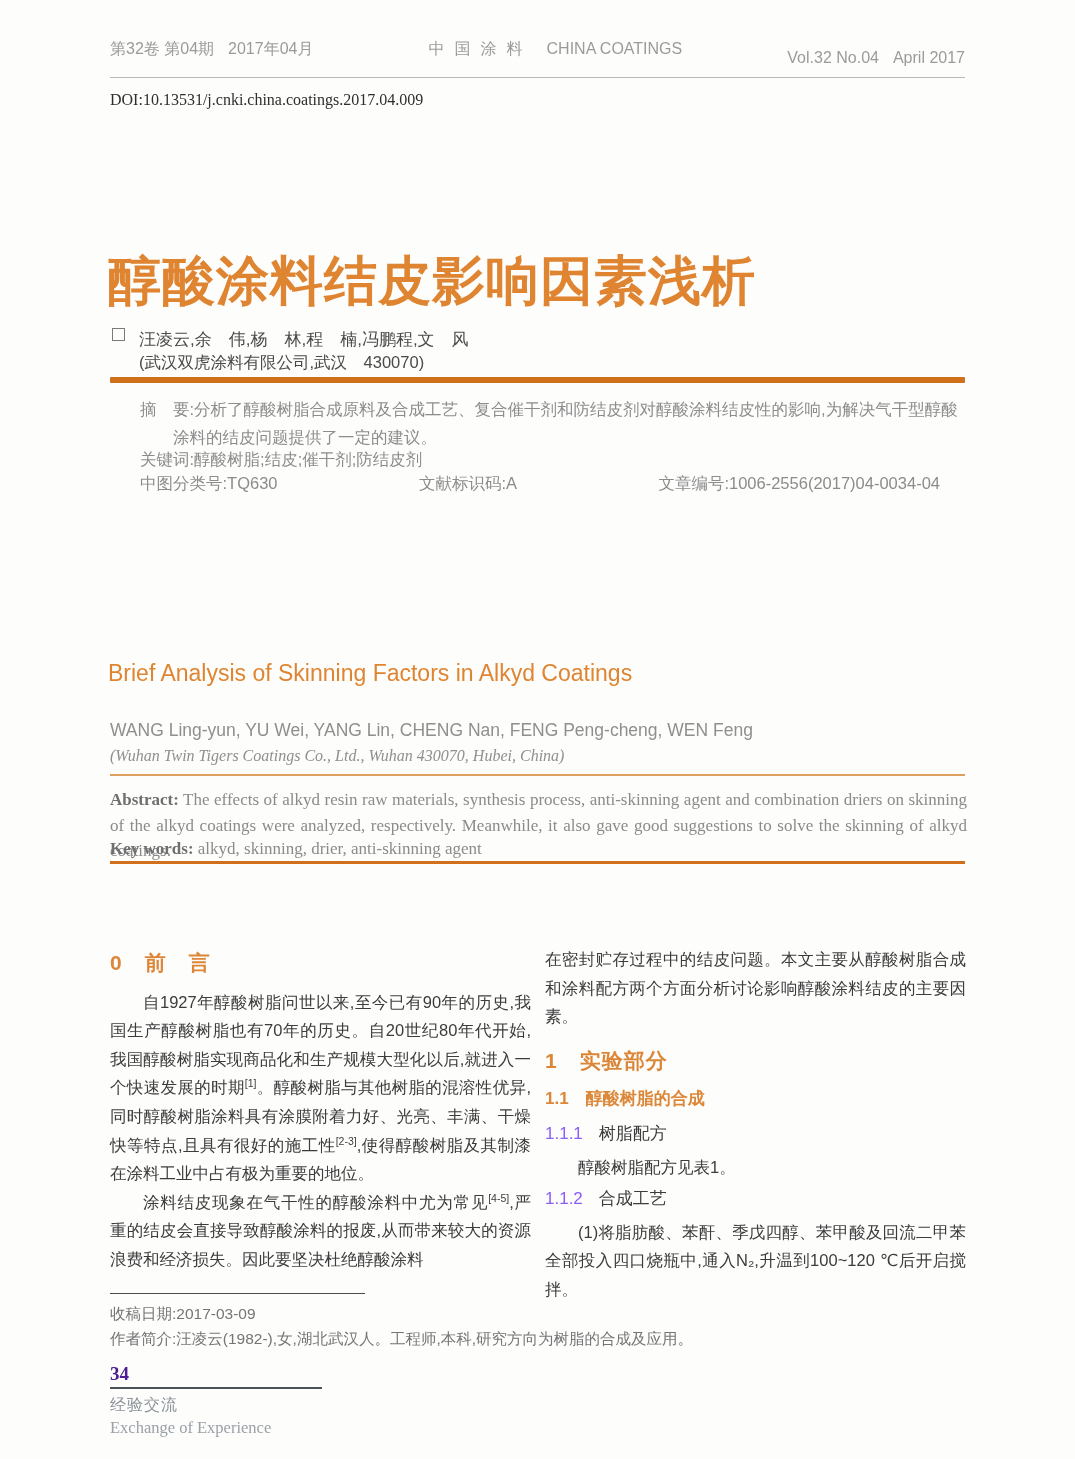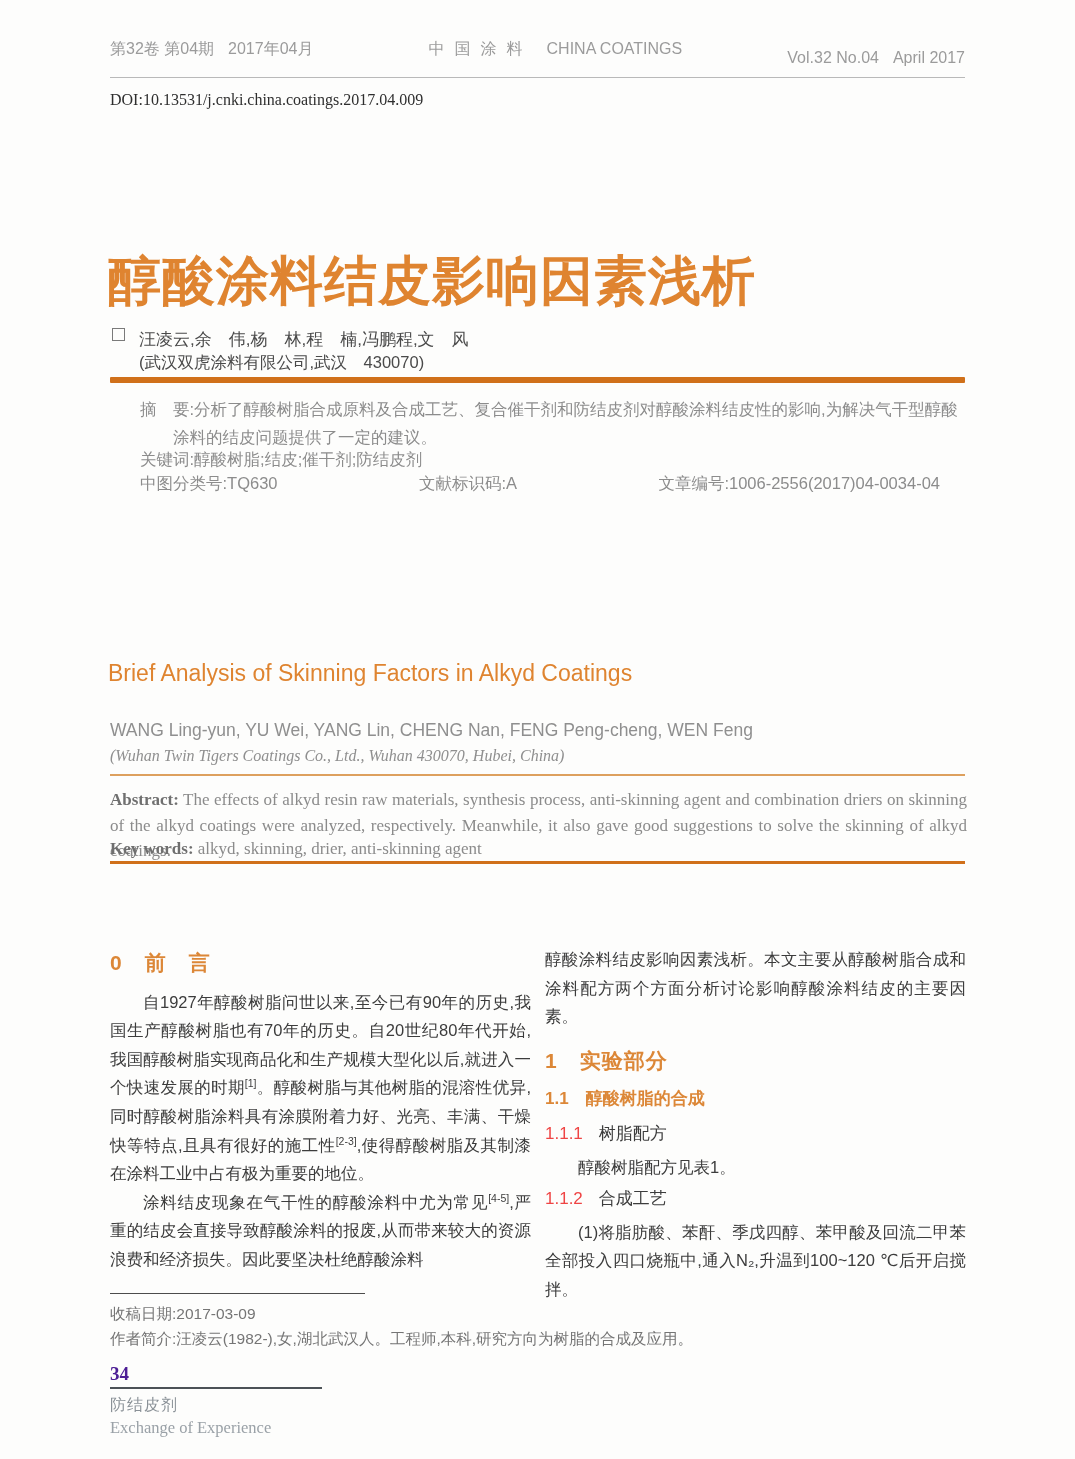--- a/index.html
+++ b/index.html
@@ -107,21 +107,21 @@
     font-size:21px; font-weight:bold; color:#dc8737;
     margin:4px 0 10px 0; letter-spacing:1px;
   }
   h4.subsec {
     font-size:17px; font-weight:bold; color:#dc8737;
     margin:10px 0 6px 0;
   }
   .subsubsec {
     font-size:17px; margin:4px 0 4px 0; display:flex; gap:16px;
   }
-  .subsubsec .num { color:#ef4444; }
+  .subsubsec .num { color:#8b5cf6; }
   .subsubsec .t { color:#3c3c3c; }
   
   .footnote {
     position:absolute; top:1293px; left:110px; width:780px;
     font-size:15.5px; line-height:25px; color:#757575;
   }
   .footnote .rule {
     width:255px; height:0; border-top:1.5px solid #4c4c4c; margin-bottom:7px;
   }
   
@@ -192,21 +192,21 @@
   </div>
   <div class="line-orange2"></div>
 
   <div class="col-left body-text">
     <h3 class="sec">0　前　言</h3>
     <p>自1927年醇酸树脂问世以来,至今已有90年的历史,我国生产醇酸树脂也有70年的历史。自20世纪80年代开始,我国醇酸树脂实现商品化和生产规模大型化以后,就进入一个快速发展的时期<sup>[1]</sup>。醇酸树脂与其他树脂的混溶性优异,同时醇酸树脂涂料具有涂膜附着力好、光亮、丰满、干燥快等特点,且具有很好的施工性<sup>[2-3]</sup>,使得醇酸树脂及其制漆在涂料工业中占有极为重要的地位。</p>
     <p>涂料结皮现象在气干性的醇酸涂料中尤为常见<sup>[4-5]</sup>,严重的结皮会直接导致醇酸涂料的报废,从而带来较大的资源浪费和经济损失。因此要坚决杜绝醇酸涂料</p>
   </div>
 
   <div class="col-right body-text">
-    <p style="text-indent:0">醇酸涂料结皮影响因素浅析。本文主要从醇酸树脂合成和涂料配方两个方面分析讨论影响醇酸涂料结皮的主要因素。</p>
+    <p style="text-indent:0">在密封贮存过程中的结皮问题。本文主要从醇酸树脂合成和涂料配方两个方面分析讨论影响醇酸涂料结皮的主要因素。</p>
     <h3 class="sec" style="margin-top:16px">1　实验部分</h3>
     <h4 class="subsec">1.1　醇酸树脂的合成</h4>
     <div class="subsubsec">
       <span class="num">1.1.1</span>
       <span class="t">树脂配方</span>
     </div>
     <p>醇酸树脂配方见表1。</p>
     <div class="subsubsec">
       <span class="num">1.1.2</span>
       <span class="t">合成工艺</span>
@@ -216,17 +216,17 @@
 
   <div class="footnote">
     <div class="rule"></div>
     <div>收稿日期:2017-03-09</div>
     <div>作者简介:汪凌云(1982-),女,湖北武汉人。工程师,本科,研究方向为树脂的合成及应用。</div>
   </div>
 
   <div class="pfooter">
     <div class="pno">34</div>
     <div class="rule2"></div>
-    <div class="col-cn">防结皮剂</div>
+    <div class="col-cn">经验交流</div>
     <div class="col-en">Exchange of Experience</div>
   </div>
 
 </div>
 
 </body></html>

